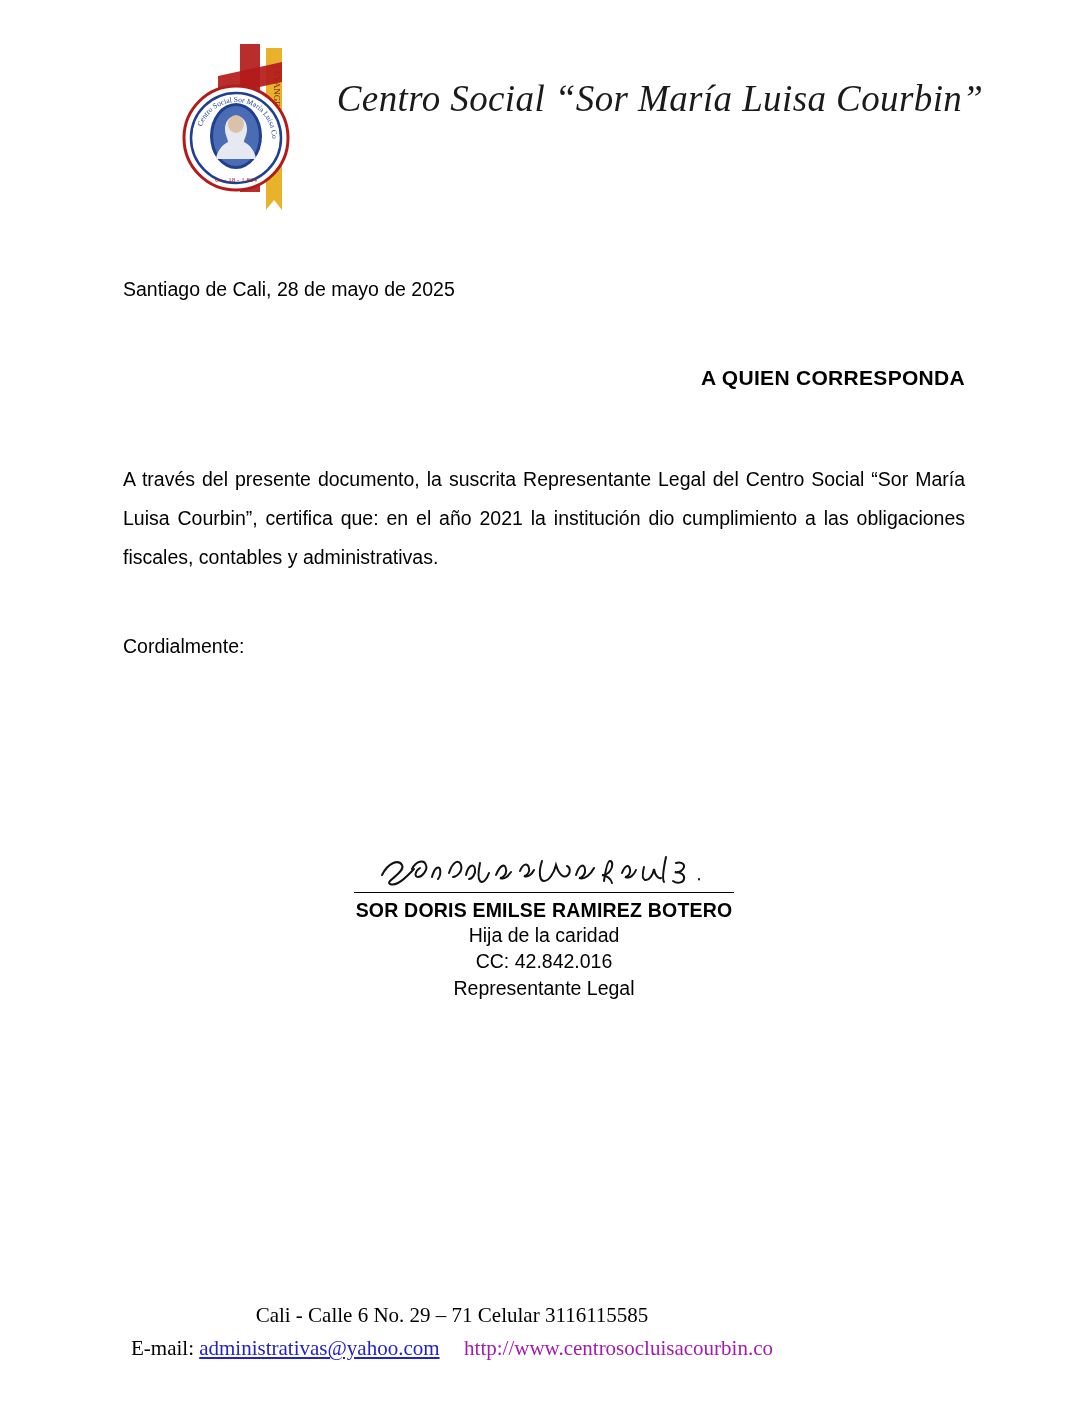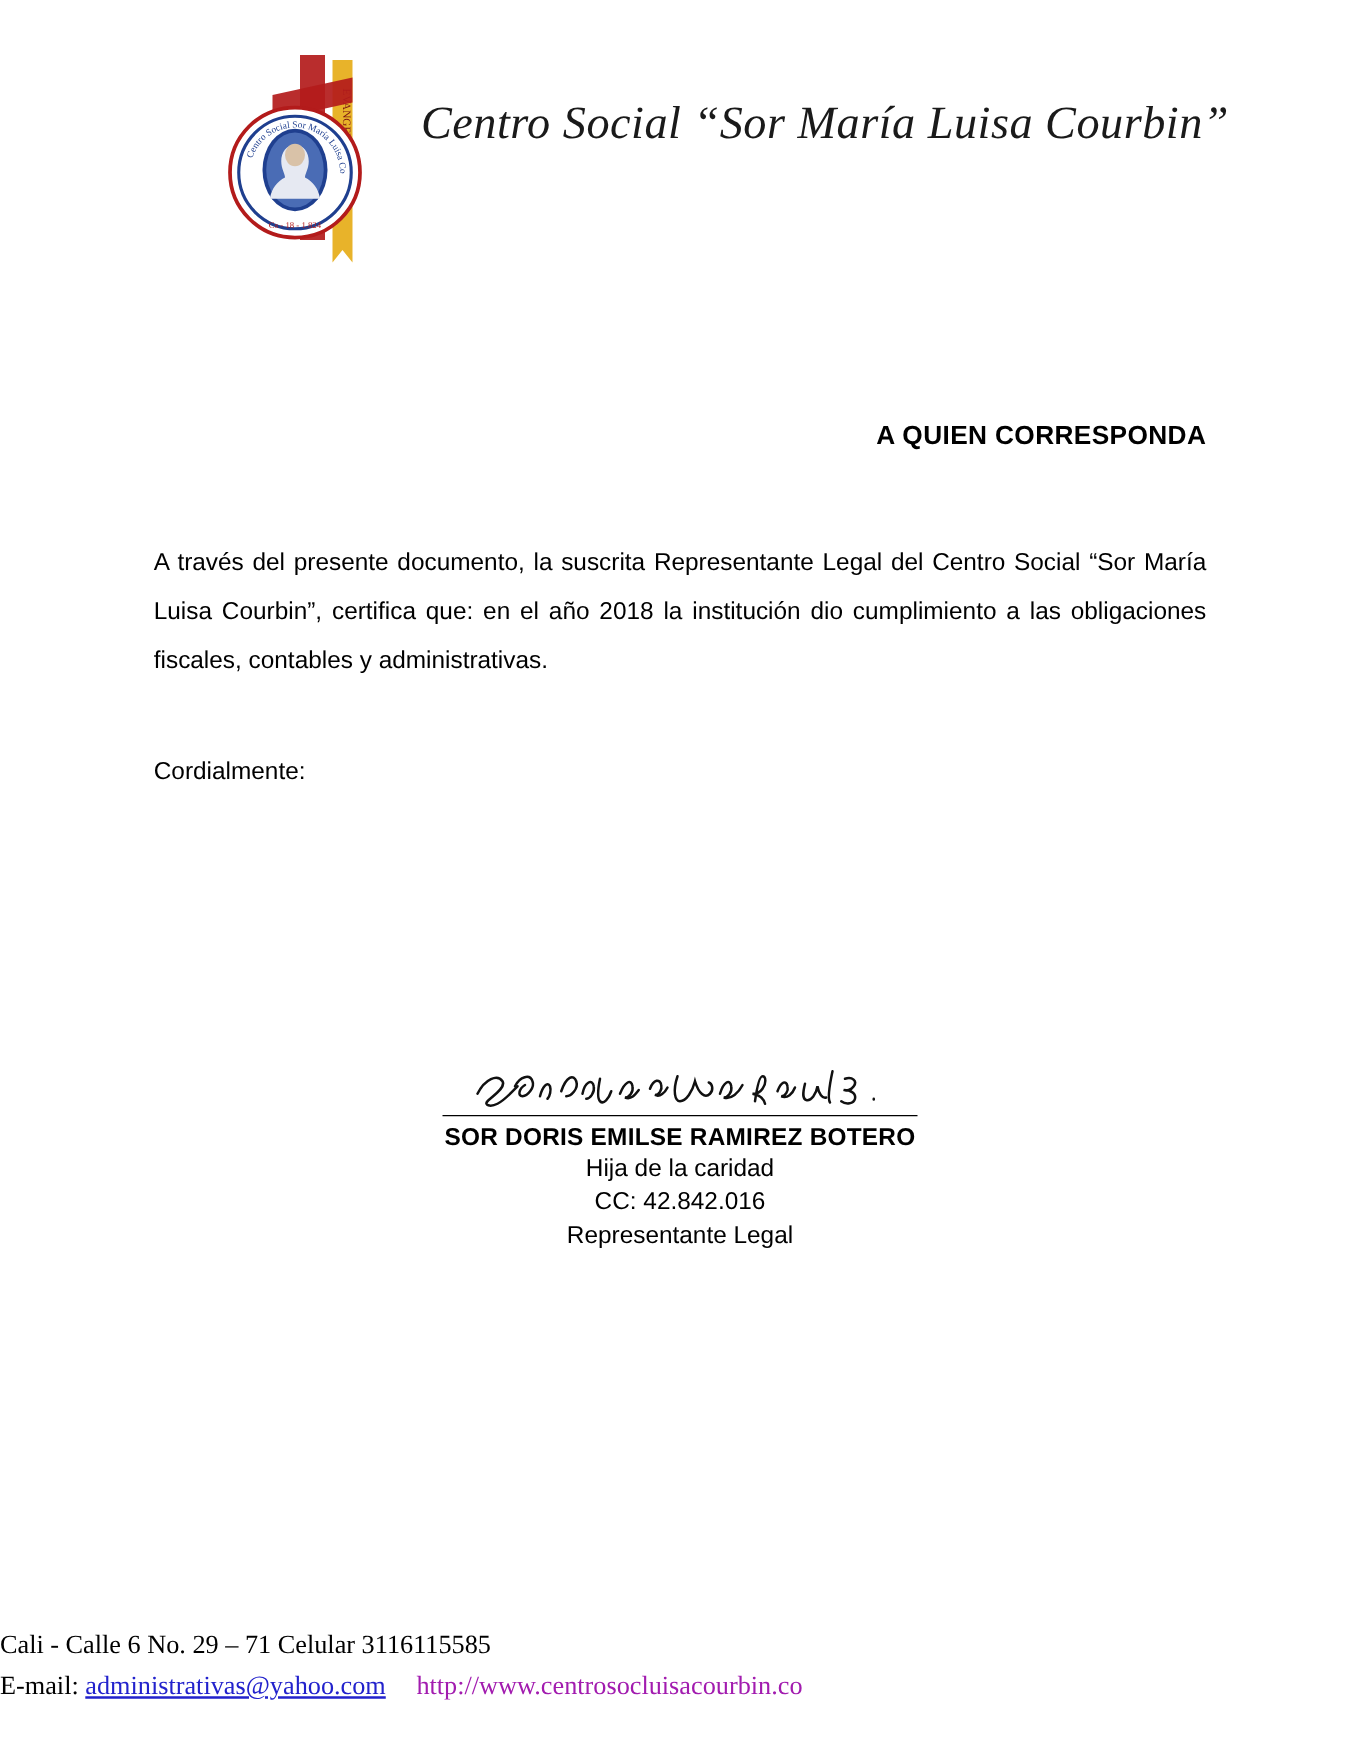--- a/index.html
+++ b/index.html
@@ -122,21 +122,21 @@
     font-size: 19.5px;
     line-height: 1.35;
   }
 
   
   .footer {
     position: absolute;
     left: 0;
     bottom: 42px;
     width: 904px;
-    text-align: left;
+    text-align: center;
     font-family: "Liberation Serif", serif;
     font-size: 21px;
     line-height: 1.6;
     color: #000;
   }
   .footer a, .footer .link {
     color: #2222cc;
     text-decoration: underline;
   }
   .footer .url {
@@ -176,22 +176,23 @@
       <text x="58" y="140" font-family="Liberation Serif, serif" font-size="7" fill="#b31b1b" text-anchor="middle">Cs - 18 - 1.824</text>
     </svg>
   </div>
 
   <div class="header-text">
     <div class="header-title">Centro Social  “Sor María Luisa Courbin”</div>
   </div>
 </div>
 
 <div class="doc-body">
+  <div class="date-line">Santiago de Cali, 28 de mayo de 2025</div>
   <div class="subject">A QUIEN CORRESPONDA</div>
-  <div class="paragraph">A través del presente documento, la suscrita Representante Legal del Centro Social “Sor María Luisa Courbin”, certifica que: en el año 2018 la institución dio cumplimiento a las obligaciones fiscales, contables y administrativas.</div>
+  <div class="paragraph">A través del presente documento, la suscrita Representante Legal del Centro Social “Sor María Luisa Courbin”, certifica que: en el año 2021 la institución dio cumplimiento a las obligaciones fiscales, contables y administrativas.</div>
   <div class="closing">Cordialmente:</div>
 </div>
 
 <div class="signature-block">
   <div class="signature-wrap">
     <svg class="signature-svg" width="380" height="48" viewBox="0 0 380 48" xmlns="http://www.w3.org/2000/svg">
       <g fill="none" stroke="#111111" stroke-width="2" stroke-linecap="round">
         <path d="M28 30 c6 -12 16 -16 20 -10 c3 5 -8 12 -12 16 c-3 3 2 5 8 2 c6 -3 12 -10 16 -14"></path>
         <path d="M58 24 c4 -8 12 -10 14 -4 c2 5 -4 12 -8 12 c-4 0 -3 -6 2 -9"></path>
         <path d="M78 32 c2 -8 6 -12 8 -8 c1 3 0 8 -2 10"></path>

